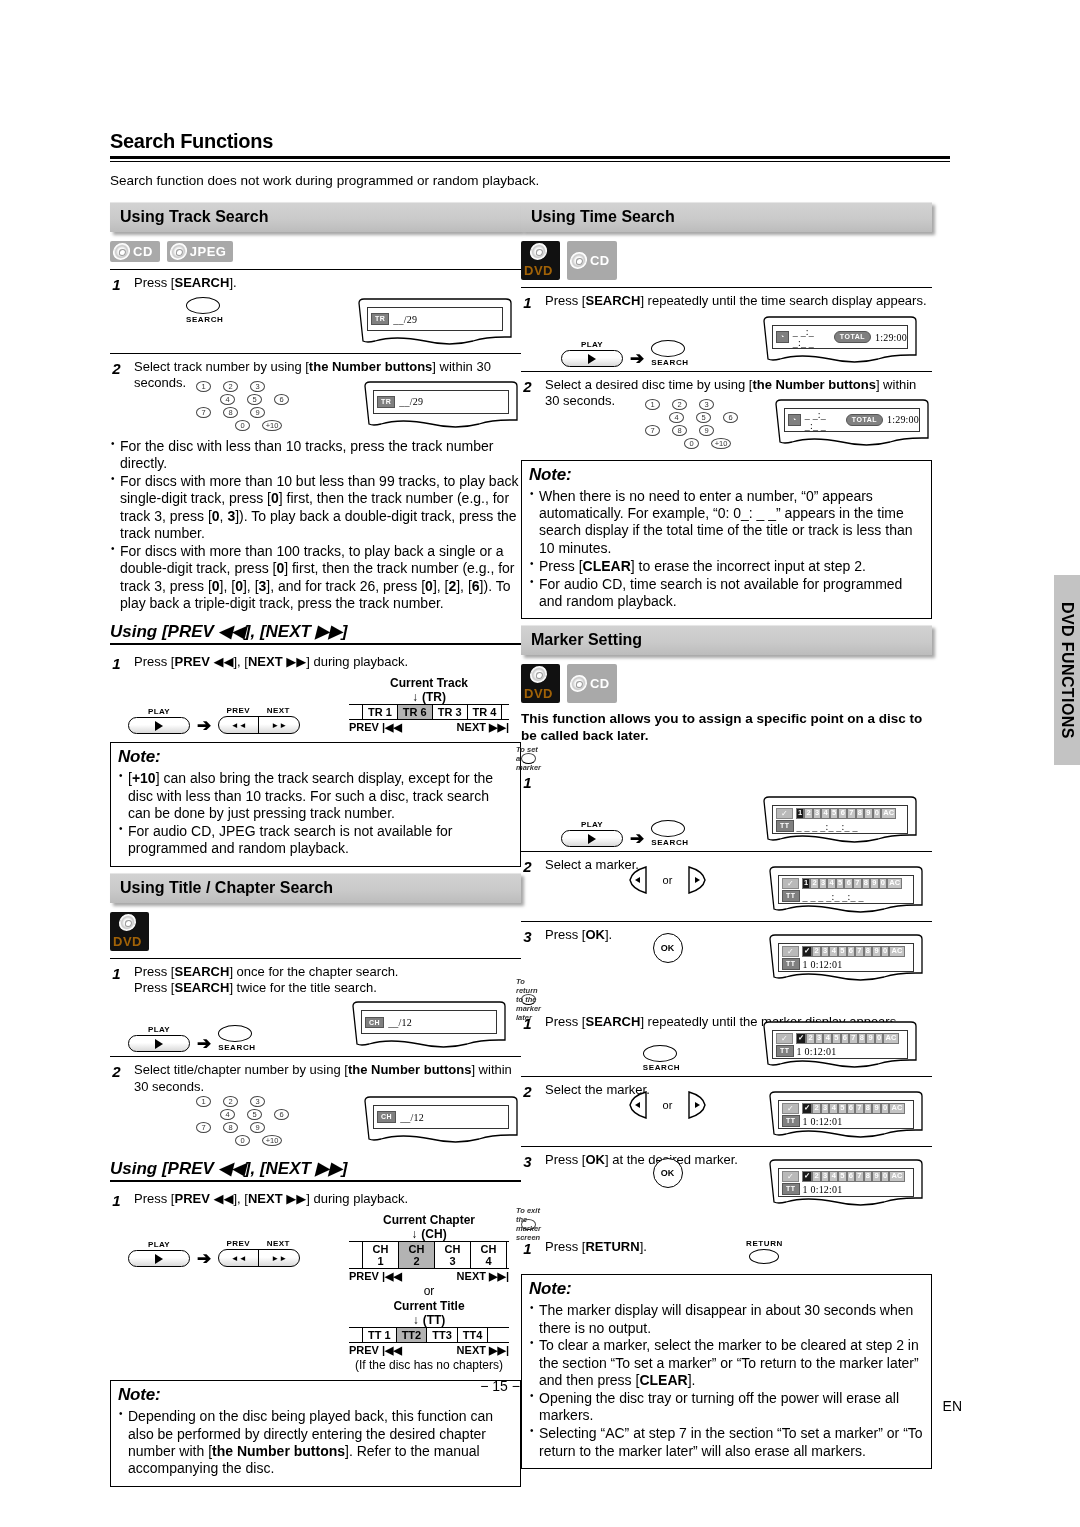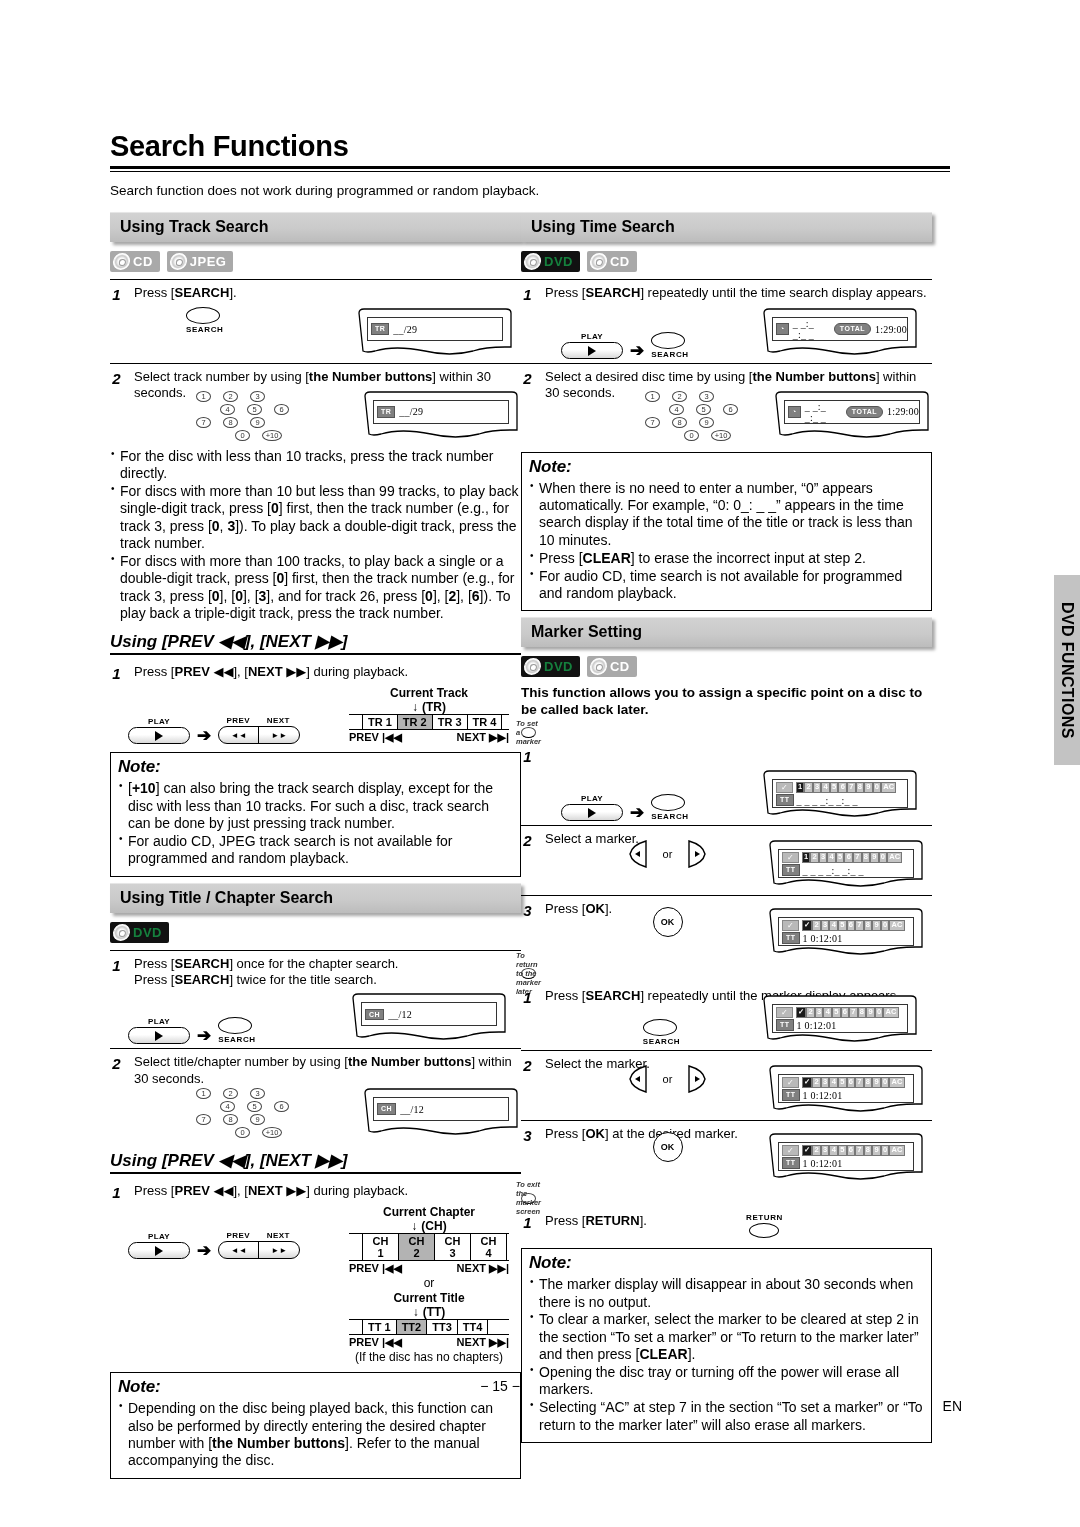--- a/index.html
+++ b/index.html
@@ -8,21 +8,21 @@
     background: #ffffff;
     font-family: "Liberation Sans", sans-serif;
     color: #000;
     position: relative;
     overflow: hidden;
   }
   .page { position: absolute; left: 110px; top: 130px; width: 840px; }
 
   
   .page-title {
-    font-size: 29px; font-weight: bold; letter-spacing: -0.3px;
+    font-size: 20px; font-weight: bold; letter-spacing: -0.3px;
     padding-bottom: 3px;
   }
   .title-rule { border-bottom: 3px solid #000; margin-bottom: 2px; }
   .title-rule2 { border-bottom: 1.5px solid #000; margin-bottom: 11px; }
   .intro { font-size: 13.5px; margin-bottom: 14px; }
 
   
   .cols { display: flex; }
   .col { width: 411px; position: relative; }
 
@@ -42,21 +42,21 @@
   }
   .subhead.nb { border-bottom: 1.5px solid #000; }
 
   
   .badges { display: flex; gap: 7px; margin-bottom: 7px; }
   .badge {
     display: inline-flex; align-items: center; gap: 3px;
     padding: 2px 7px 2px 3px; border-radius: 2px;
     font-size: 13px; font-weight: bold; letter-spacing: 0.5px;
   }
-  .badge.dark { background: #111; color: #15803d; }
+  .badge.dark { background: #111; color: #a16207; flex-direction: column; }
   .badge.gray { background: #a9a9a9; color: #fff; }
   .disc {
     width: 17px; height: 17px; border-radius: 50%;
     background: radial-gradient(circle at 50% 50%, #fff 18%, #d8d8d8 22%, #fff 30%, #c8c8c8 55%, #fff 70%, #bbb 100%);
     border: 1.4px solid #fff;
     position: relative; flex: none;
     transform: skewX(-6deg);
   }
   .badge.gray .disc { border-color: #fff; }
   .disc::after {
@@ -304,21 +304,21 @@
         </div>
         <div class="trk" style="width:160px">
           <div class="cur">Current Track</div>
           <div class="curline">
               <span>↓</span>
               <span>(TR)</span>
             </div>
           <div class="cells">
             <div class="pad"></div>
             <div class="c">TR 1</div>
-            <div class="c sel">TR 2</div>
+            <div class="c sel">TR 6</div>
             <div class="c">TR 3</div>
             <div class="c">TR 4</div>
             <div class="pad" style="width:6px"></div>
           </div>
           <div class="pn">
             <span>PREV |◀◀</span>
             <span>NEXT ▶▶|</span>
           </div>
         </div>
       </div>

